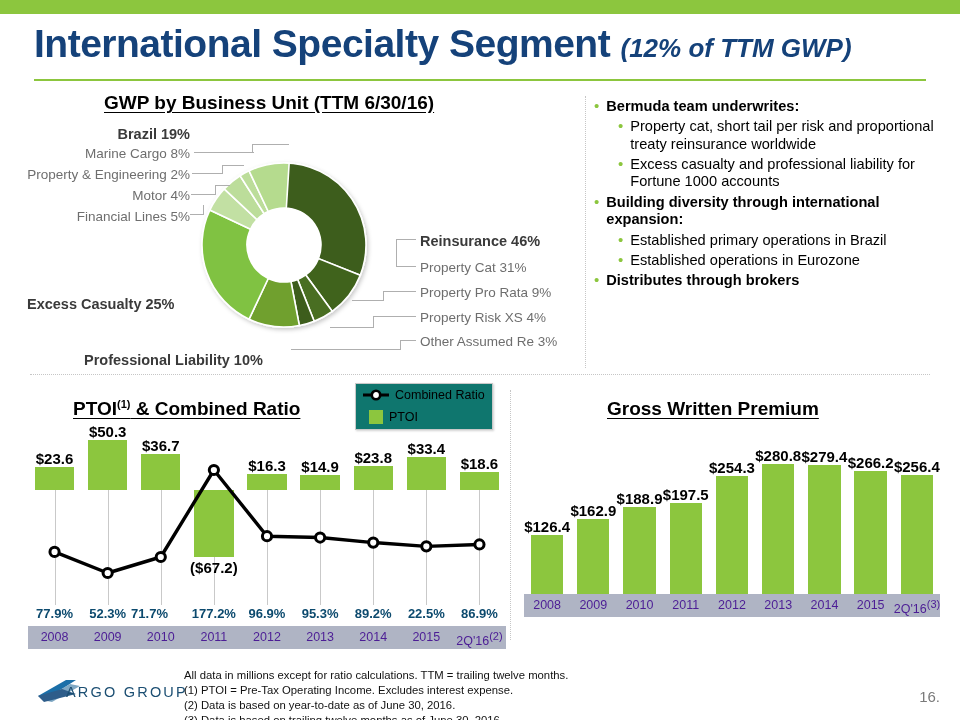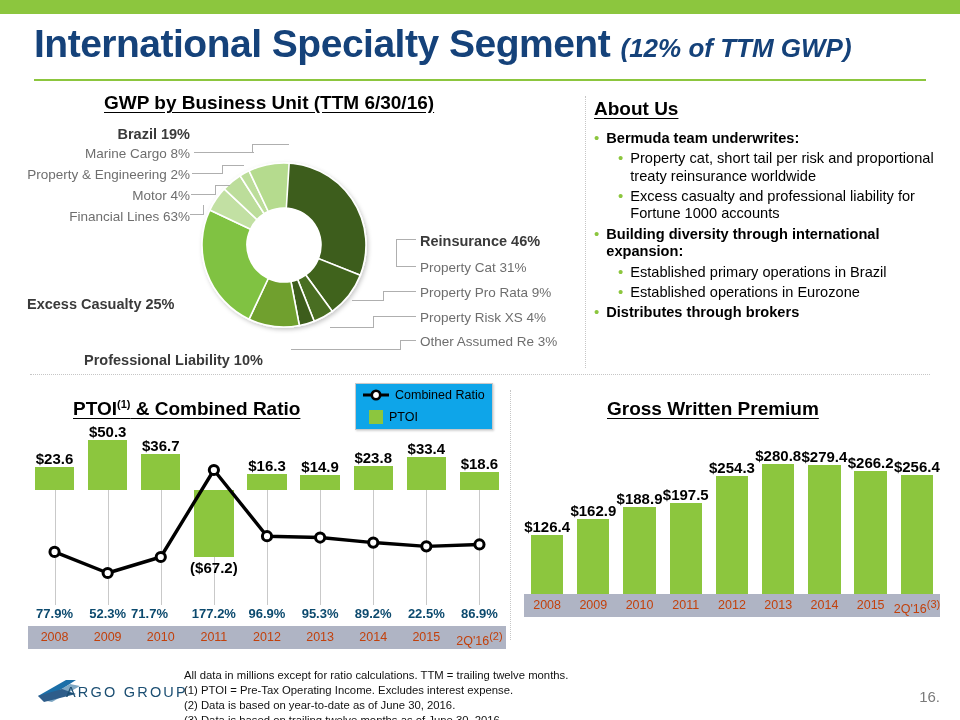--- a/index.html
+++ b/index.html
@@ -56,27 +56,27 @@
   .vdiv2{position:absolute;left:510px;top:390px;width:0;height:250px;
     border-left:1px dotted #C6C6C6;}
 
   
   .chart{position:absolute;}
   .ch-title{position:absolute;font-size:19px;font-weight:bold;color:#000;
     text-decoration:underline;text-underline-offset:3px;white-space:nowrap;}
   .sup{font-size:11px;vertical-align:super;}
 
   .legend{position:absolute;left:355px;top:383px;width:136px;height:45px;
-    background:#0ea5e9;border:1px solid #C9C9C9;box-shadow:1px 1px 2px rgba(0,0,0,.18);}
+    background:#0f766e;border:1px solid #C9C9C9;box-shadow:1px 1px 2px rgba(0,0,0,.18);}
   .lg-row{display:flex;align-items:center;height:22px;padding-left:7px;}
   .lg-tx{font-size:12.5px;color:#000;margin-left:6px;}
   .lg-sw{width:14px;height:14px;background:#8CC63E;}
 
   .axis-band{position:absolute;background:#AFB4C4;}
-  .axis-lab{position:absolute;font-size:12.5px;color:#c2410c;text-align:center;}
+  .axis-lab{position:absolute;font-size:12.5px;color:#4c1d95;text-align:center;}
   .pct-lab{position:absolute;font-size:13px;font-weight:bold;color:#0c4a6e;text-align:center;}
   .bar{position:absolute;background:#8CC63E;}
   .bar-lab{position:absolute;font-size:15px;font-weight:bold;color:#000;text-align:center;white-space:nowrap;}
   .drop{position:absolute;width:1px;background:#C9C9C9;}
 
   
   .logo{position:absolute;left:36px;top:676px;width:150px;height:30px;}
   .logo-tx{position:absolute;left:66px;top:684px;font-size:14.5px;color:#1B4E72;
     letter-spacing:2.2px;font-weight:normal;}
   .foot{position:absolute;left:184px;top:668px;font-size:11.3px;color:#111;line-height:1.32;}
@@ -116,21 +116,21 @@
           <path d="M -34.91390190833598 -74.19581830221358 A 82 82 0 0 1 5.148822601403652 -81.83819173111827 L 2.323249222584575 -36.92698895184605 A 37 37 0 0 0 -15.753833787907698 -33.47860094124272 Z" fill="#B5DB8E" stroke="#ffffff" stroke-width="1.6"></path>
         </g>
       <circle cx="98" cy="100" r="37" fill="#ffffff"></circle>
     </svg>
   </div>
 
   <div class="dlabel bold r" style="left:0px;top:126px;width:190px;">Brazil 19%</div>
   <div class="dlabel r" style="left:0px;top:146px;width:190px;">Marine Cargo 8%</div>
   <div class="dlabel r" style="left:0px;top:167px;width:190px;">Property &amp; Engineering 2%</div>
   <div class="dlabel r" style="left:0px;top:188px;width:190px;">Motor 4%</div>
-  <div class="dlabel r" style="left:0px;top:209px;width:190px;">Financial Lines 63%</div>
+  <div class="dlabel r" style="left:0px;top:209px;width:190px;">Financial Lines 5%</div>
 
   <div class="lead" style="left:194px;top:152px;width:60px;border-top-width:1px;"></div>
   <div class="lead" style="left:252px;top:144px;width:1px;height:9px;border-left-width:1px;"></div>
   <div class="lead" style="left:252px;top:144px;width:37px;border-top-width:1px;"></div>
 
   <div class="lead" style="left:192px;top:173px;width:31px;border-top-width:1px;"></div>
   <div class="lead" style="left:222px;top:165px;width:1px;height:9px;border-left-width:1px;"></div>
   <div class="lead" style="left:222px;top:165px;width:22px;border-top-width:1px;"></div>
 
   <div class="lead" style="left:191px;top:194px;width:25px;border-top-width:1px;"></div>
@@ -160,21 +160,20 @@
 
   <div class="lead" style="left:400px;top:340px;width:16px;border-top-width:1px;"></div>
   <div class="lead" style="left:400px;top:340px;width:1px;height:9px;border-left-width:1px;"></div>
   <div class="lead" style="left:291px;top:349px;width:110px;border-top-width:1px;"></div>
 
   <div class="dlabel bold" style="left:27px;top:296px;">Excess Casualty 25%</div>
   <div class="dlabel bold" style="left:84px;top:352px;">Professional Liability 10%</div>
 
   <div class="vdiv"></div>
   <div class="about">
-    <h3>About Us</h3>
     <div id="about-list">
         <div class="bul l1">
           <span class="dot">•</span>
           <span class="tx">Bermuda team underwrites:</span>
         </div>
         <div class="bul l2">
           <span class="dot">•</span>
           <span class="tx">Property cat, short tail per risk and proportional treaty reinsurance worldwide</span>
         </div>
         <div class="bul l2">

